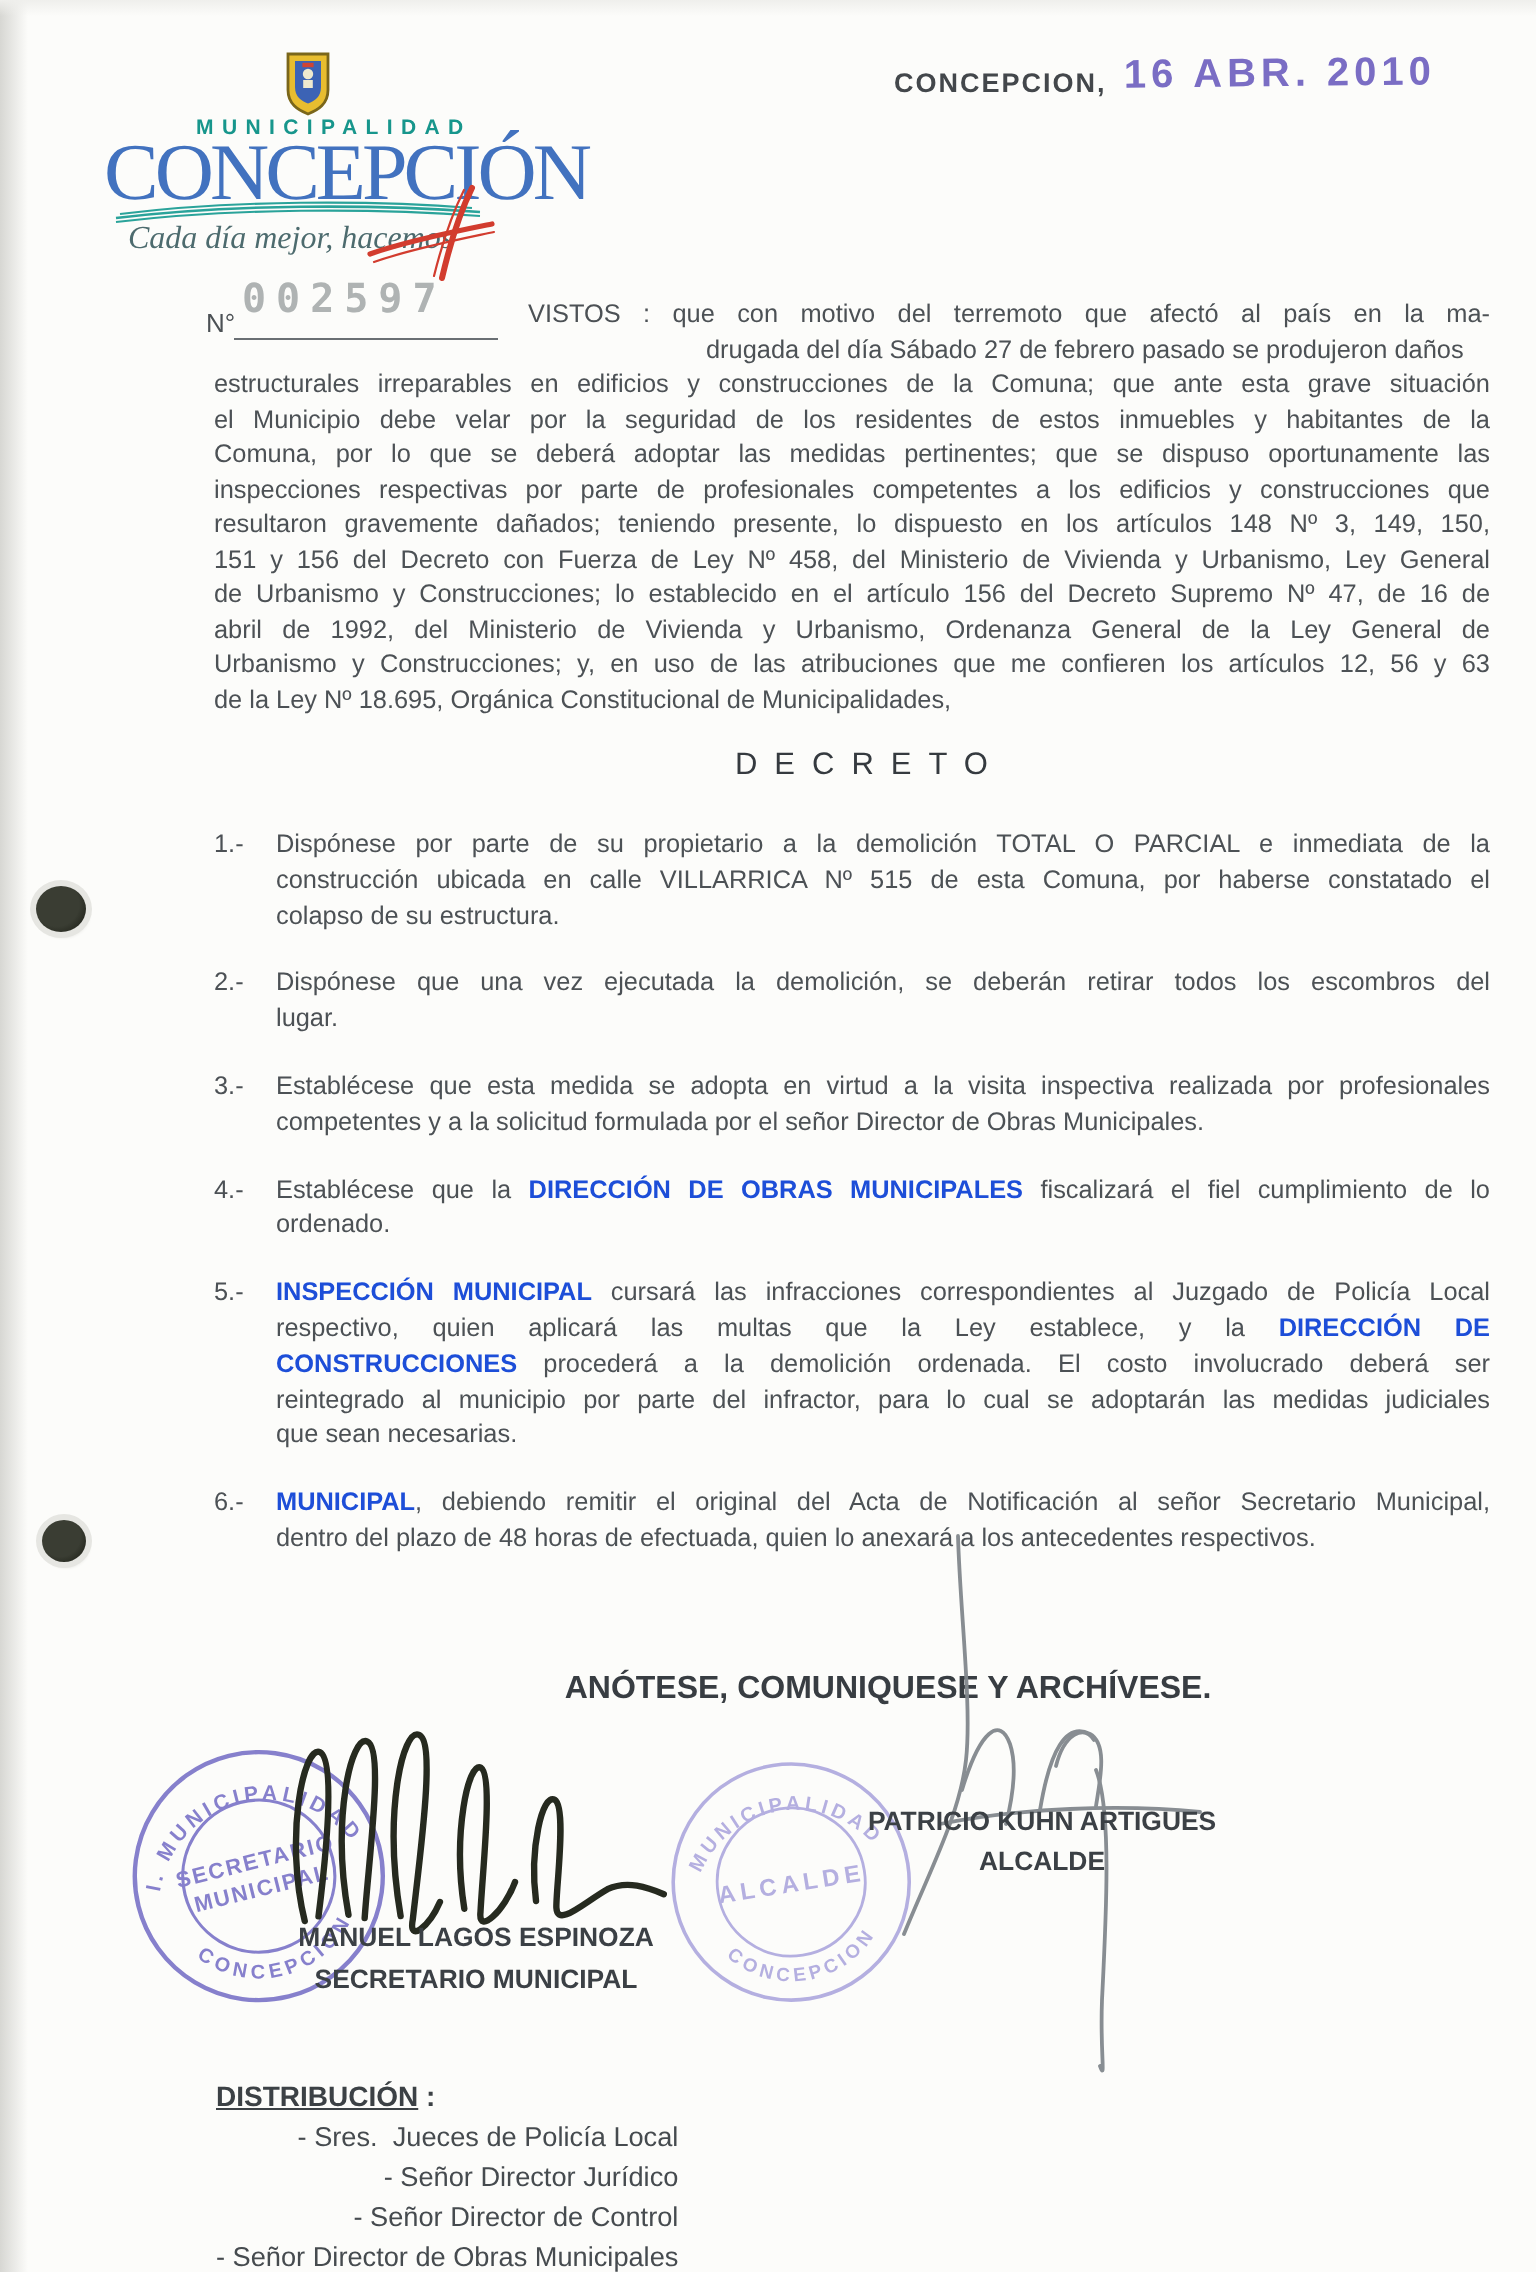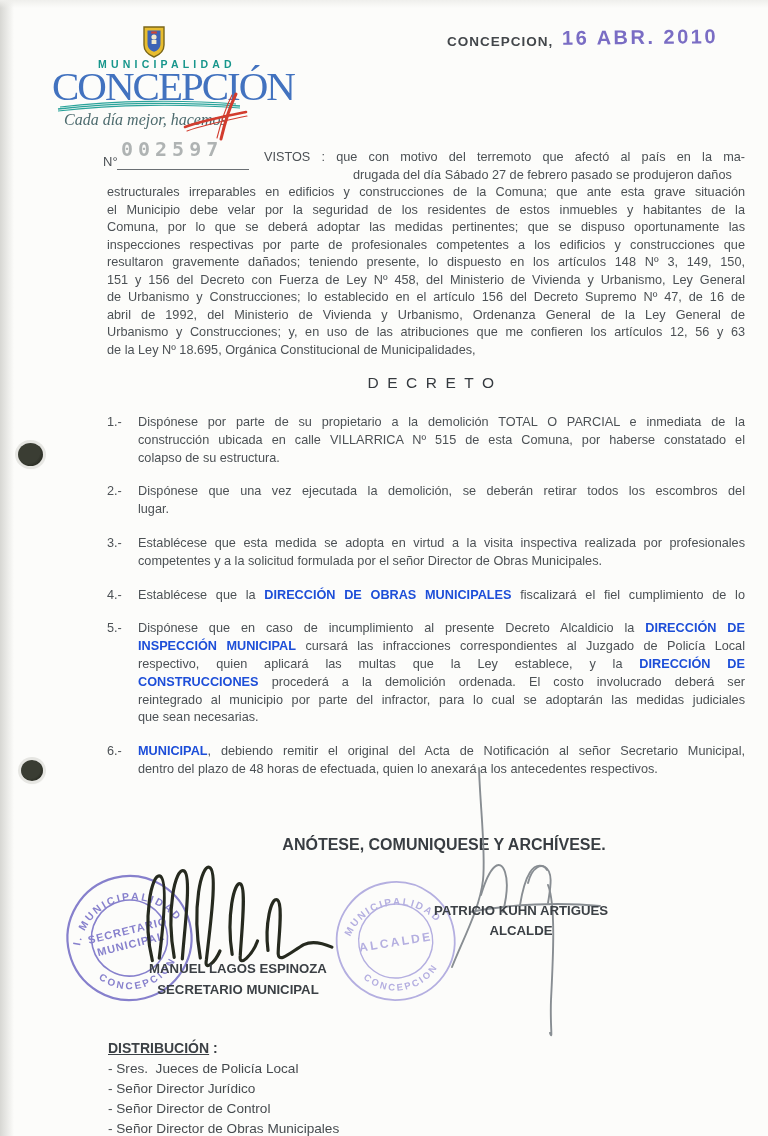--- a/index.html
+++ b/index.html
@@ -56,21 +56,21 @@
   .sigR{position:absolute;left:420px;top:745px;}
   .sec-block{position:absolute;left:138px;top:958px;width:200px;text-align:center;
              font-weight:bold;font-size:13.2px;line-height:21px;color:#3b4045;}
   .mayor-block{position:absolute;left:421px;top:901px;width:200px;text-align:center;
                font-weight:bold;font-size:13.2px;line-height:20px;color:#3b4045;}
   
   .dist{position:absolute;left:108px;top:1040px;color:#464b4f;}
   .dist-head{font-size:14px;font-weight:bold;color:#3c4145;}
   .dist-head .hu{text-decoration:underline;}
   .dist-items{margin-top:3px;font-size:13.6px;line-height:20px;}
-  .dist-items div{white-space:pre;}
+  .dist-items div{white-space:pre;text-align:right;}
 </style>
 </head>
 <body>
 
 <div class="page">
   <div class="edge-left"></div>
   <div class="edge-top"></div>
 
   <svg class="crest" width="24" height="33" viewBox="0 0 24 33">
     <path d="M2,2 h20 v18 c0,7 -5,10 -10,12 c-5,-2 -10,-5 -10,-12 Z" fill="#e8bd2f" stroke="#7a661a" stroke-width="1.4"></path>
@@ -136,26 +136,26 @@
         <div class="inum">3.-</div>
         <div class="ilines">
           <div class="tline"><span>Establécese que esta medida se adopta en virtud a la visita inspectiva realizada por profesionales</span></div>
           <div class="tline nj"><span>competentes y a la solicitud formulada por el señor Director de Obras Municipales.</span></div>
         </div>
       </div>
       <div class="item">
         <div class="inum">4.-</div>
         <div class="ilines">
           <div class="tline"><span>Establécese que la </span><b>DIRECCIÓN DE OBRAS MUNICIPALES</b><span> fiscalizará el fiel cumplimiento de lo</span></div>
+          <div class="tline nj"><span>ordenado.</span></div>
         </div>
       </div>
       <div class="item">
         <div class="inum">5.-</div>
         <div class="ilines">
-          <div class="tline"><span>Dispónese que en caso de incumplimiento al presente Decreto Alcaldicio la </span><b>DIRECCIÓN DE</b><span></span></div>
           <div class="tline"><span></span><b>INSPECCIÓN MUNICIPAL</b><span> cursará las infracciones correspondientes al Juzgado de Policía Local</span></div>
           <div class="tline"><span>respectivo, quien aplicará las multas que la Ley establece, y la </span><b>DIRECCIÓN DE</b><span></span></div>
           <div class="tline"><span></span><b>CONSTRUCCIONES</b><span> procederá a la demolición ordenada. El costo involucrado deberá ser</span></div>
           <div class="tline"><span>reintegrado al municipio por parte del infractor, para lo cual se adoptarán las medidas judiciales</span></div>
           <div class="tline nj"><span>que sean necesarias.</span></div>
         </div>
       </div>
       <div class="item">
         <div class="inum">6.-</div>
         <div class="ilines">

